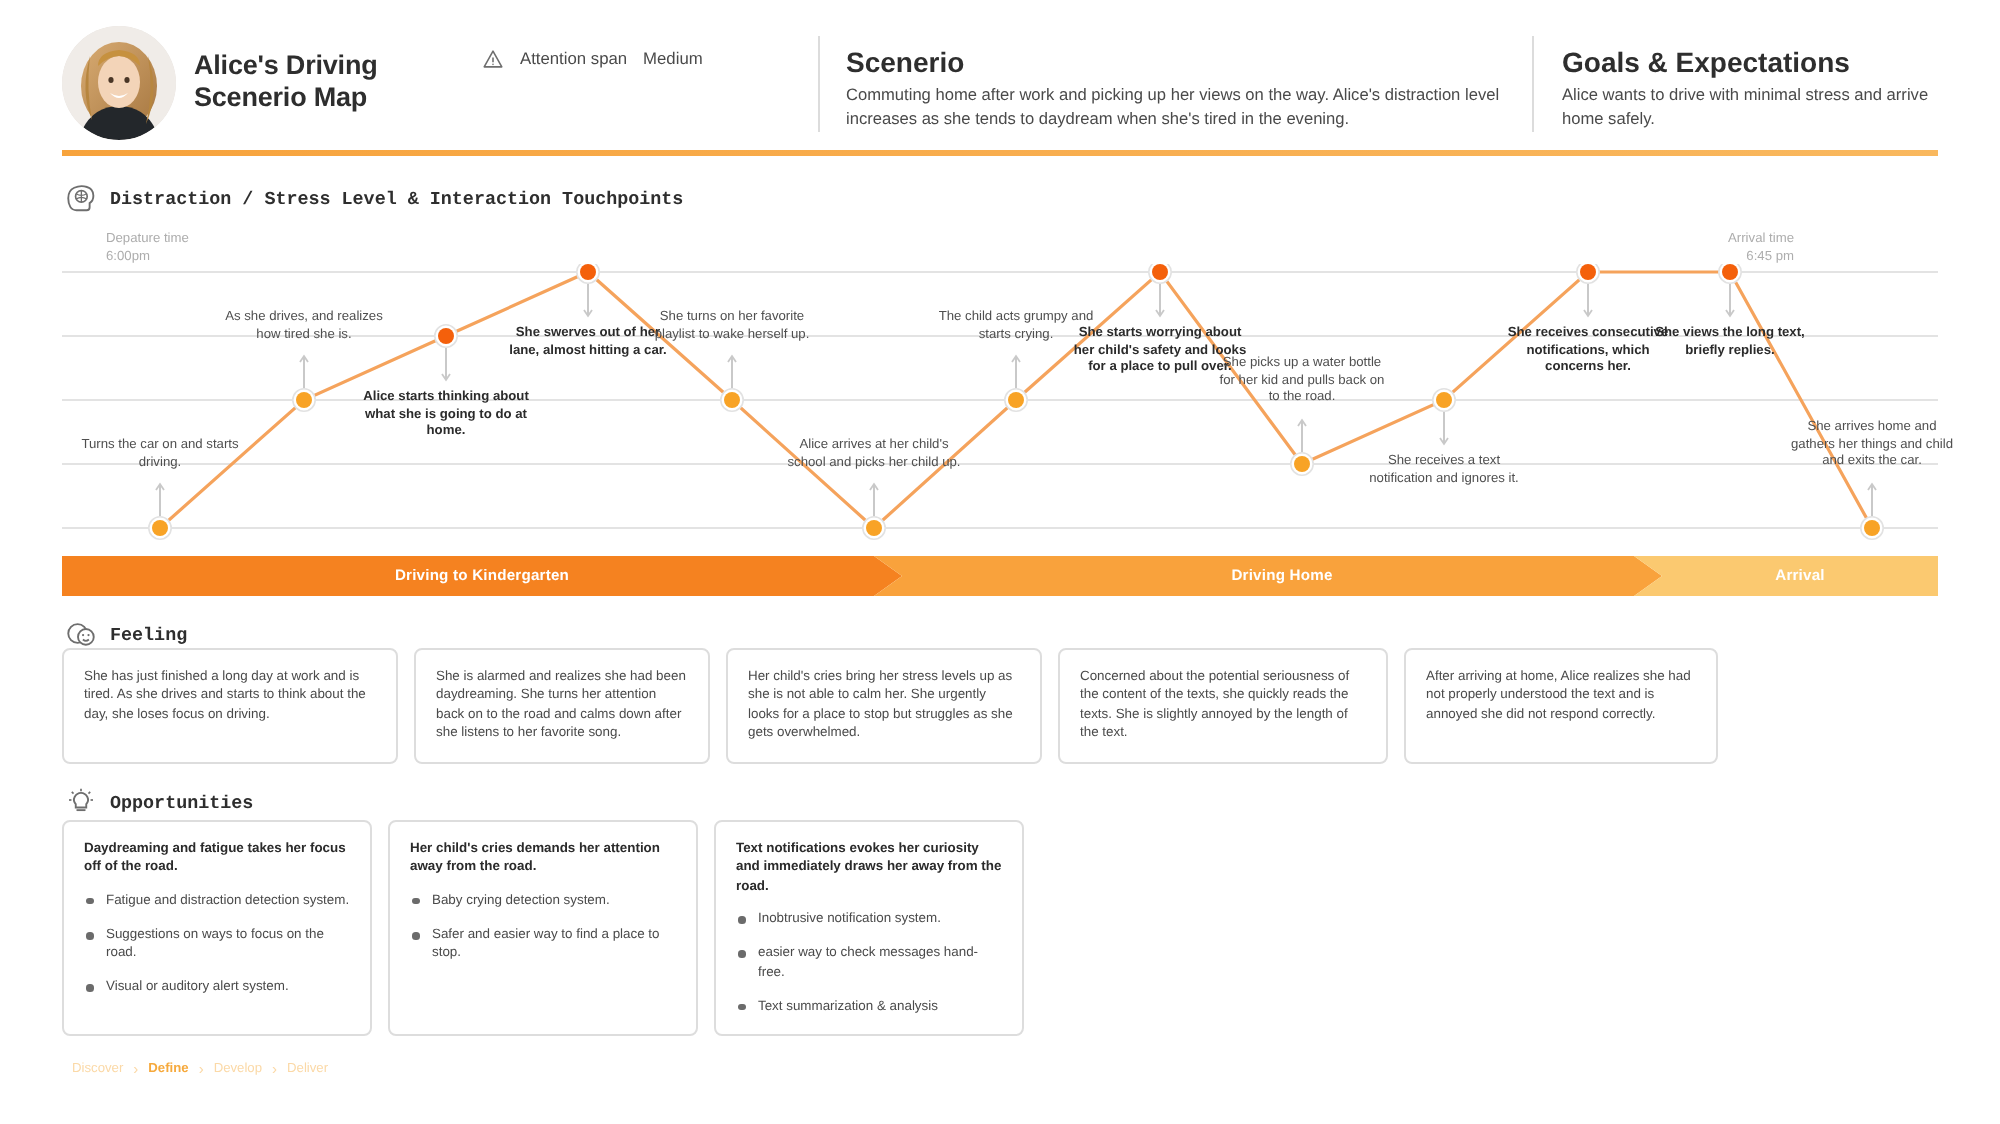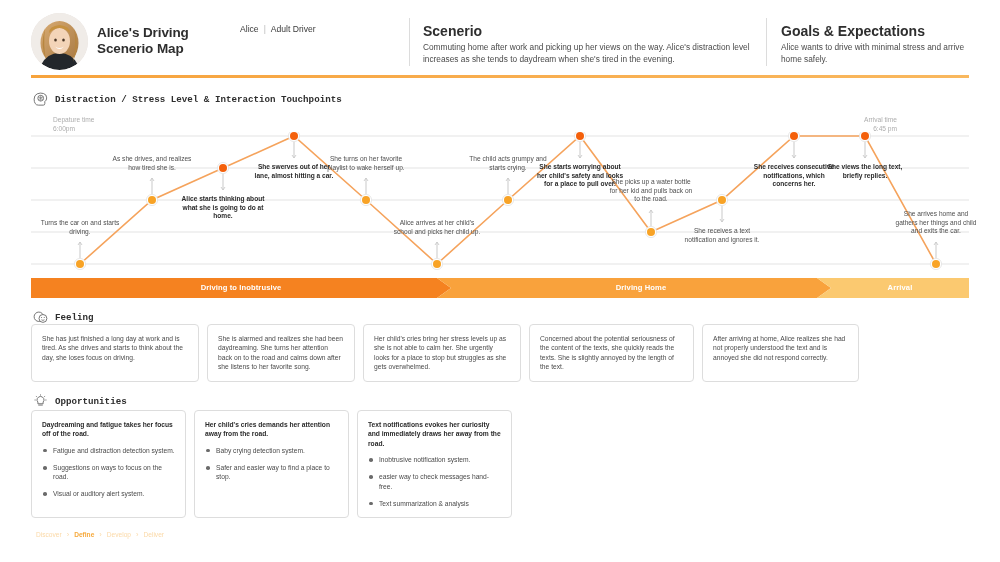--- a/index.html
+++ b/index.html
@@ -102,23 +102,29 @@
       </svg>
     </div>
 
     <div class="title-block">
       <div class="t">Alice's Driving</div>
       <div class="t">Scenerio Map</div>
     </div>
 
     <div class="persona">
       <div class="row">
-        <span class="nm">Alice</span>
-        <span class="sep">|</span>
-        <span class="nm">Adult Driver</span>
+        <span class="ico">
+          <svg width="11" height="11" viewBox="0 0 14 14">
+              <path d="M7 2 L12.6 12 L1.4 12 Z" fill="none" stroke="#6e6e6e" stroke-width="1" stroke-linejoin="round"></path>
+              <line x1="7" y1="6" x2="7" y2="9" stroke="#6e6e6e" stroke-width="1"></line>
+              <circle cx="7" cy="10.4" r="0.5" fill="#6e6e6e"></circle>
+            </svg>
+        </span>
+        <span class="lab">Attention span</span>
+        <span class="val">Medium</span>
       </div>
     </div>
 
     <div class="vdiv" style="left:409px; top:18px; height:48px;"></div>
 
     <div class="blk" style="left:423px; top:25px; width:330px;">
       <div class="h">Scenerio</div>
       <div>Commuting home after work and picking up her views on the way. Alice's distraction level increases as she tends to daydream when she's tired in the evening.</div>
     </div>
 
@@ -231,21 +237,21 @@
       <div class="note" style="width: 88px; left: 892px; top: 236px; transform: translateY(-100%);">She arrives home and gathers her things and child and exits the car.</div>
     </div>
 
   <div class="phasebar">
     <svg id="phase-svg" width="938" height="20" viewBox="0 0 938 20">
         <path d="M0,0 L406,0 L420,10 L406,20 L0,20 Z" fill="#f58220"></path>
         <path d="M406,0 L786,0 L800,10 L786,20 L406,20 L420,10 Z" fill="#f9a23c"></path>
         <path d="M786,0 L938,0 L938,20 L786,20 L800,10 Z" fill="#fbc970"></path>
       </svg>
     <div id="phase-labels">
-        <div class="phase-lbl" style="left: 0px; width: 420px;">Driving to Inobtrusive</div>
+        <div class="phase-lbl" style="left: 0px; width: 420px;">Driving to Kindergarten</div>
         <div class="phase-lbl" style="left: 420px; width: 380px;">Driving Home</div>
         <div class="phase-lbl" style="left: 800px; width: 138px;">Arrival</div>
       </div>
   </div>
 
   <div class="sec-head" style="left:33px; top:310px;">
     <span>
       <svg class="sec-ico" viewBox="0 0 16 16">
         <circle cx="6.2" cy="7.2" r="5" fill="#fff" stroke="#6e6e6e" stroke-width="1"></circle>
         <circle cx="10.6" cy="9" r="4.2" fill="#fff" stroke="#6e6e6e" stroke-width="1"></circle>

